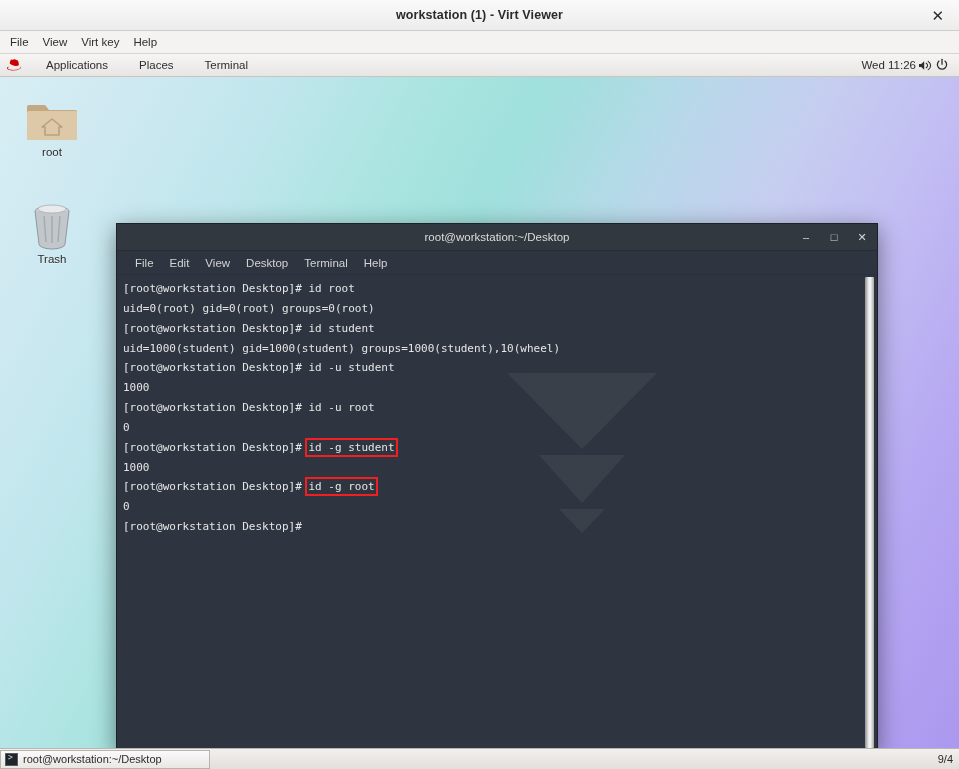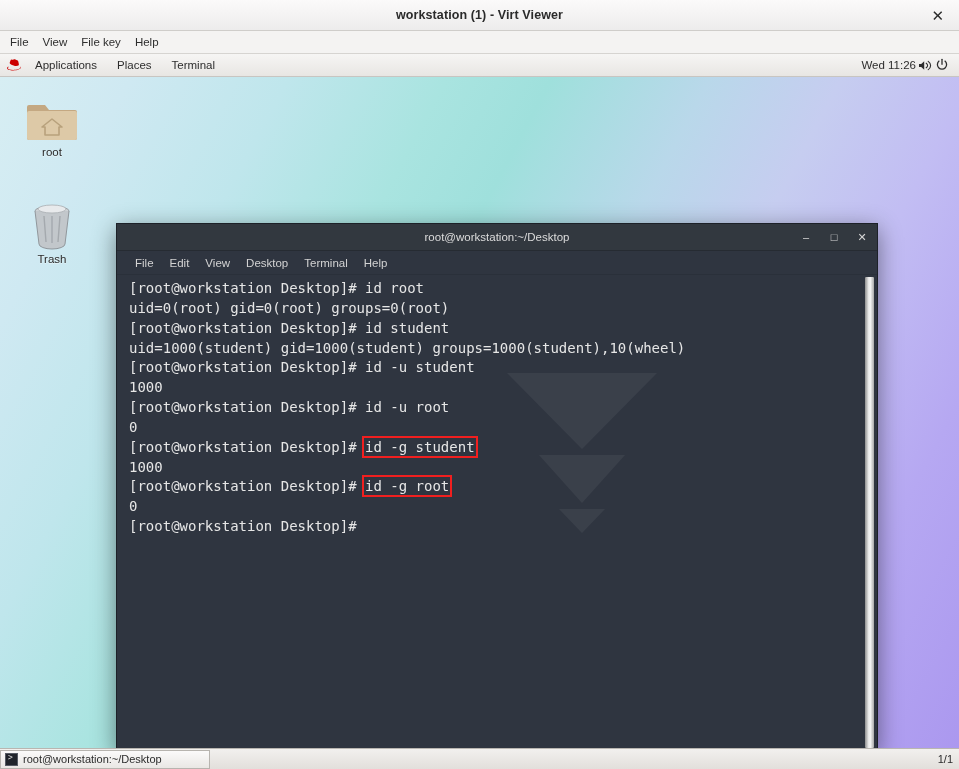--- a/index.html
+++ b/index.html
@@ -68,21 +68,21 @@
   .gnome-panel {
     position: absolute;
     left: 0; top: 54px;
     width: 959px; height: 23px;
     background: linear-gradient(#f6f5f4, #e8e6e3);
     border-bottom: 1px solid #c8c5c1;
     display: flex;
     align-items: center;
     padding: 0 6px 0 4px;
   }
-  .gp-left { display: flex; align-items: center; gap: 4px; }
+  .gp-left { display: flex; align-items: center; gap: 15px; }
   .gp-item {
     font-size: 11.5px;
     color: #2d2d2d;
     padding: 2px 8px;
     cursor: pointer;
     white-space: nowrap;
   }
   .redhat-icon {
     width: 16px; height: 14px;
     margin: 0 1px 0 2px;
@@ -220,24 +220,24 @@
   .term-logo {
     position: absolute;
     left: 370px; top: 88px;
     width: 190px; height: 175px;
     opacity: .05;
     pointer-events: none;
   }
 
   .term-text {
     position: absolute;
-    left: 12px; top: 4px;
+    left: 6px; top: 4px;
     right: 22px;
     font-family: "DejaVu Sans Mono", monospace;
-    font-size: 14px;
+    font-size: 11px;
     line-height: 19.85px;
     color: #e6e6e6;
     white-space: pre;
     letter-spacing: 0px;
   }
   .term-line { height: 19.85px; }
   .hl {
     outline: 2px solid #f11f1f;
     outline-offset: 1px;
     position: relative;
@@ -322,21 +322,21 @@
 <div id="app">
 
   <div class="vv-titlebar">
     <span class="vv-title">workstation (1) - Virt Viewer</span>
     <span class="vv-close">✕</span>
   </div>
 
   <div class="vv-menubar" id="vv-menu">
       <span class="vv-menu-item">File</span>
       <span class="vv-menu-item">View</span>
-      <span class="vv-menu-item">File key</span>
+      <span class="vv-menu-item">Virt key</span>
       <span class="vv-menu-item">Help</span>
     </div>
 
   <div class="gnome-panel">
     <div class="gp-left">
       <span class="redhat-icon">
         <svg width="16" height="14" viewBox="0 0 16 14">
           <path d="M2.4 8.6c-.6.3-1.3.9-1.3 1.6 0 1.3 2.6 2.3 6.1 2.3 4.2 0 7.6-1.3 7.6-2.9 0-.5-.3-.9-.8-1.2l.3 1.1c0 1.3-3.2 2.4-7.1 2.4-2.9 0-5.3-.7-5.3-1.6 0-.3.2-.6.5-.8z" fill="#cc0000"></path>
           <path d="M10.3 7.9c1.1 0 2.6-.2 2.6-1.4 0-.1 0-.2 0-.3l-.6-2.7c-.1-.6-.3-.8-1.2-1.3C10.3 1.8 8.6 1.2 8.1 1.2c-.5 0-.6.6-1.2.6-.5 0-.9-.4-1.4-.4-.5 0-.8.3-1 1 0 0-.7 1.9-.8 2.3 0 .1 0 .1 0 .2 0 1 3.9 3 6.6 3z" fill="#cc0000"></path>
         </svg>
@@ -422,17 +422,17 @@
         </div>
       </div>
     </div>
   </div>
 
   <div class="taskbar">
     <div class="task-btn">
       <span class="task-ico"></span>
       <span>root@workstation:~/Desktop</span>
     </div>
-    <span class="workspace-ind">1/1</span>
+    <span class="workspace-ind">9/4</span>
   </div>
 
 
 </div>
 
 </body></html>

